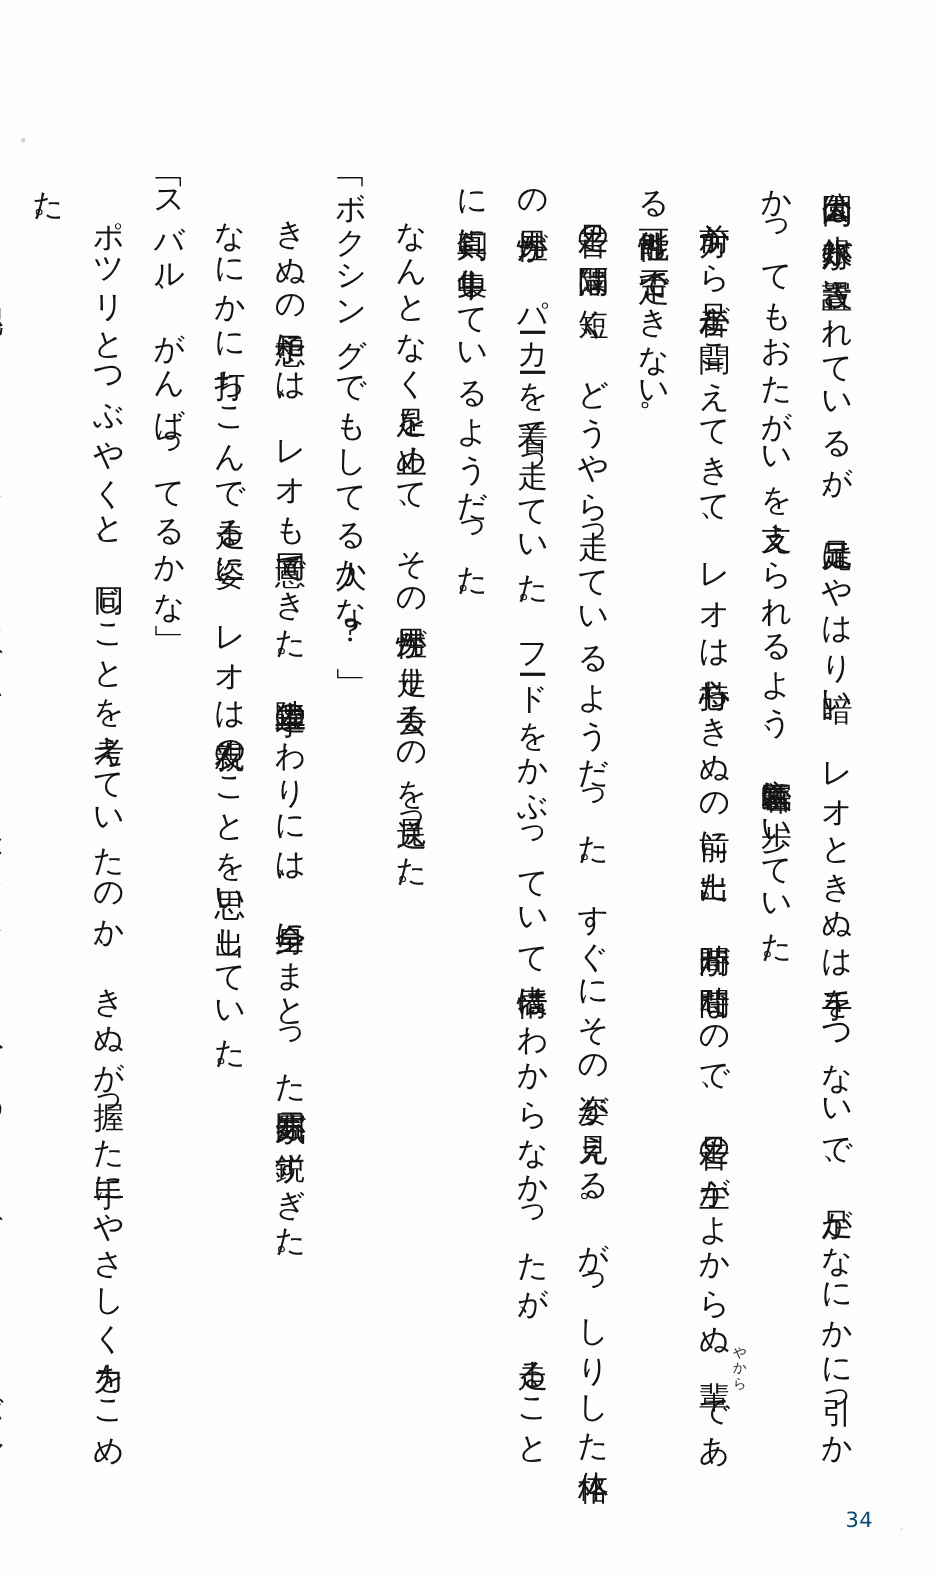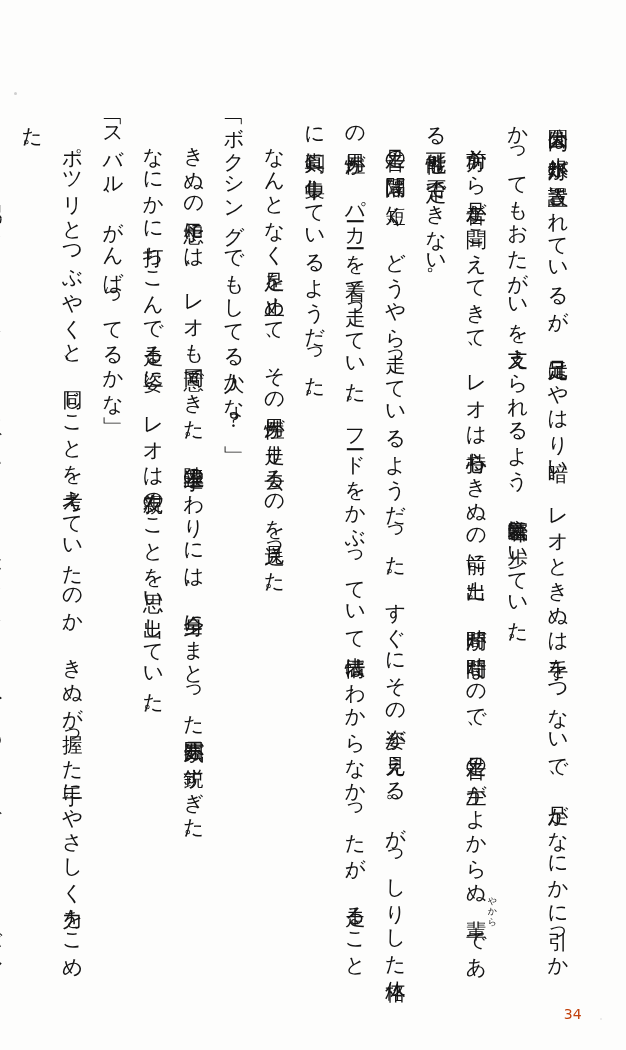--- a/index.html
+++ b/index.html
@@ -62,21 +62,21 @@
     line-height: 1;
     color: #222;
   }
 
   #page-number {
     position: absolute;
     right: 44px;
     bottom: 28px;
     font-size: 14px;
     font-family: "DejaVu Sans", "Liberation Sans", sans-serif;
-    color: #c2410c;
+    color: #0c4a6e;
     letter-spacing: 0.02em;
   }
 </style>
 </head>
 <body>
 
 <div id="page">
 
   <span class="speck s1"></span>
   <span class="speck s2"></span>

